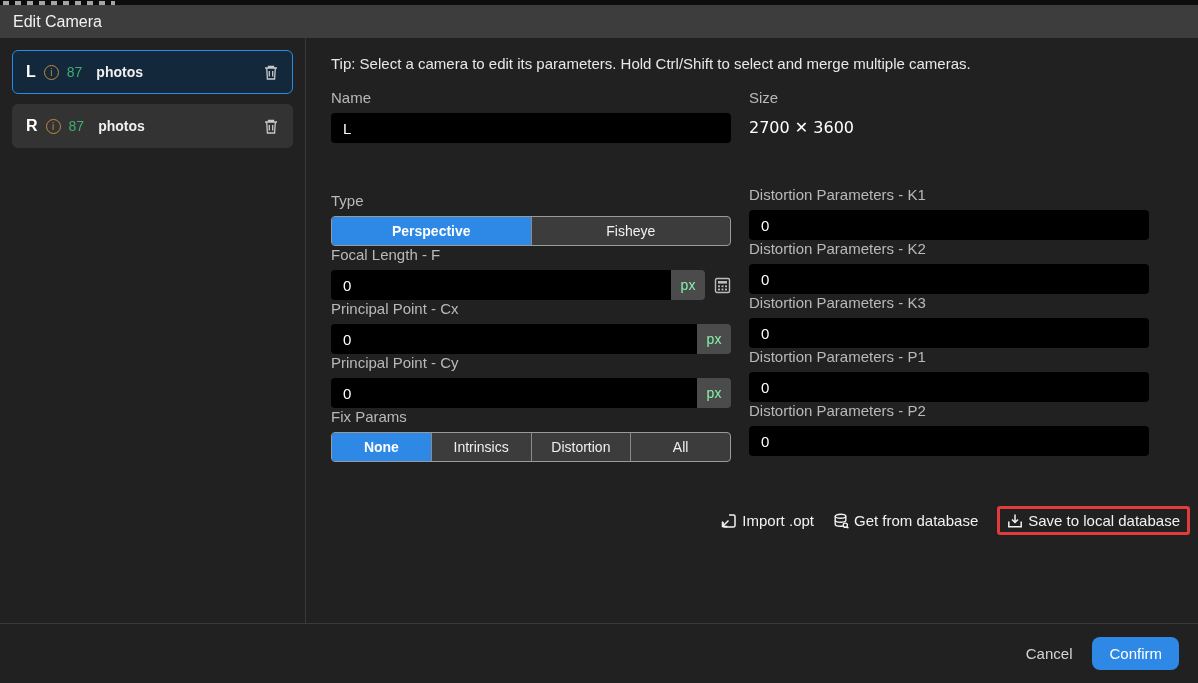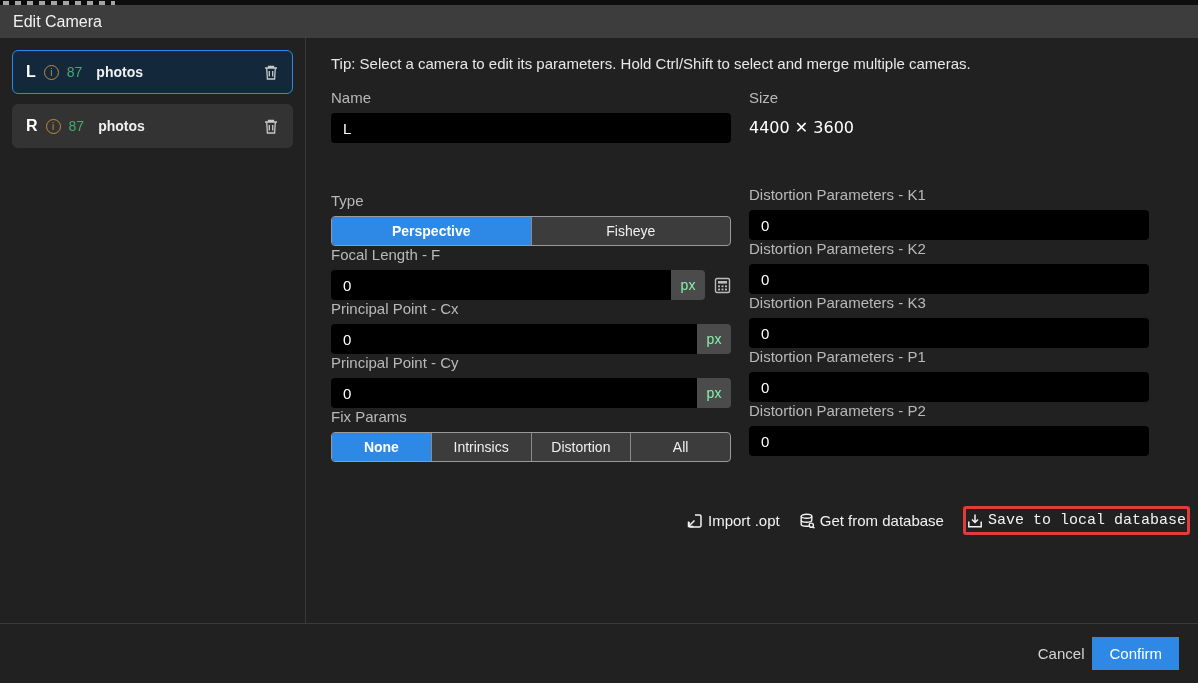--- a/index.html
+++ b/index.html
@@ -52,27 +52,27 @@
 
   .segmented { display:flex; height:30px; border:1px solid #9a9a9a; border-radius:4px; overflow:hidden; background:#3c3c3c; }
   .seg { flex:1; display:flex; align-items:center; justify-content:center; color:#f0f0f0; font-size:14px;
     border-right:1px solid #8a8a8a; cursor:pointer; }
   .seg:last-child { border-right:none; }
   .seg.selected { background:#2d89e5; color:#fff; font-weight:700; }
 
   
   .links-row { display:flex; justify-content:flex-end; margin-top:44px; margin-right:-25px; gap:19px; }
   .link { display:flex; align-items:center; gap:5px; color:#f2f2f2; font-size:15px; cursor:pointer; white-space:nowrap; }
-  .red-box { border:3px solid #e23b3b; border-radius:3px; padding:3px 1px;font-family:Liberation Mono, monospace; }
+  .red-box { border:3px solid #e23b3b; border-radius:3px; padding:3px 7px; }
 
   
   .footer { height:60px; border-top:1px solid #3a3a3a; display:flex; align-items:center;
-    justify-content:flex-end; gap:8px; padding:16px 19px; }
+    justify-content:flex-end; gap:20px; padding:16px 19px; }
   .cancel-btn { color:#d5d5d5; font-size:15px; background:none; border:none; font-family:inherit; cursor:pointer; }
-  .confirm-btn { background:#2d89e5; color:#fff; font-size:15px; padding:8px 17px; border-radius:0;
+  .confirm-btn { background:#2d89e5; color:#fff; font-size:15px; padding:8px 17px; border-radius:8px;
     border:none; font-family:inherit; cursor:pointer; }
 </style>
 </head>
 <body>
 
 <div class="screen">
 
   <div class="top-strip">
     <div class="glyph-dashes"></div>
   </div>
@@ -180,21 +180,21 @@
               <div class="seg">All</div>
             </div>
           </div>
 
         </div>
 
         <div class="col">
 
           <div class="group row1">
             <div class="field-label">Size</div>
-            <div class="size-value">4400 ✕ 3600</div>
+            <div class="size-value">2700 ✕ 3600</div>
           </div>
 
           <div class="group">
             <div class="field-label">Distortion Parameters - K1</div>
             <div class="control-row">
               <input class="text" type="text" value="0" style="">
             </div>
           </div>
 
           <div class="group">

